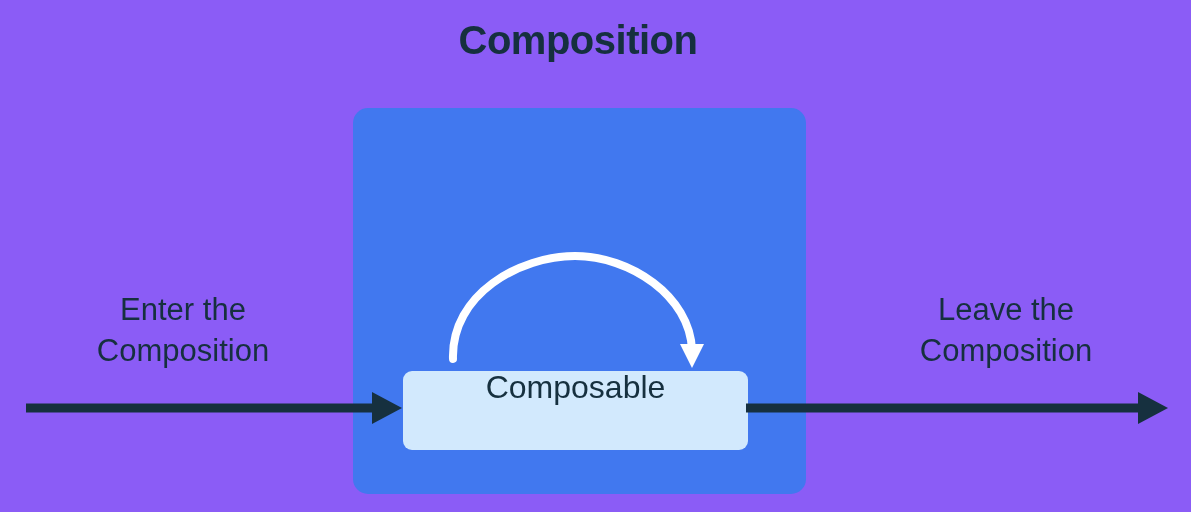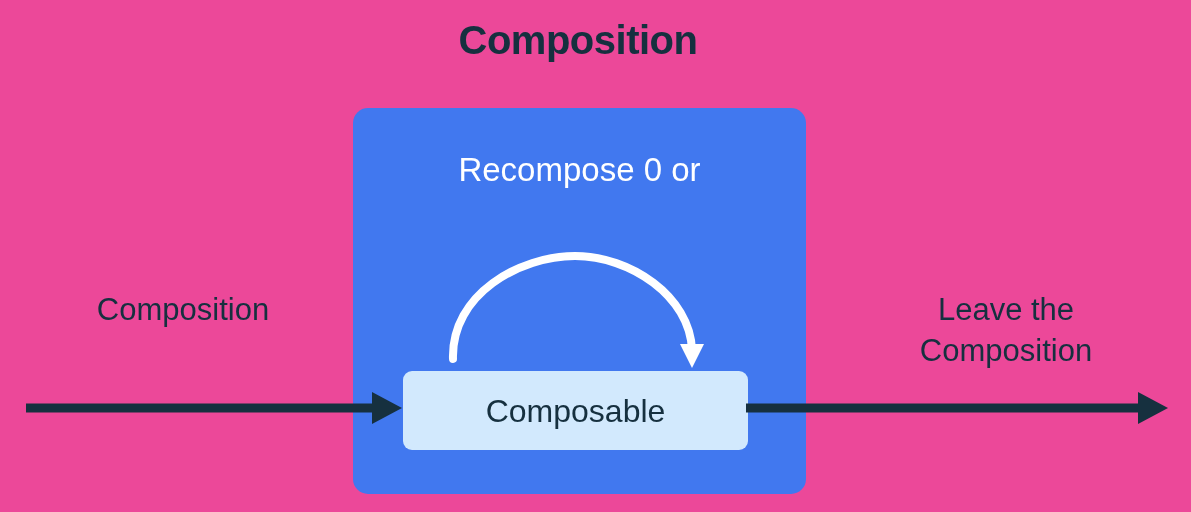--- a/index.html
+++ b/index.html
@@ -7,21 +7,21 @@
     padding: 0;
     background: #ffffff;
   }
   body {
     font-family: "Liberation Sans", sans-serif;
   }
   #canvas {
     position: relative;
     width: 1191px;
     height: 512px;
-    background: #ec4899;
+    background: #8b5cf6;
     overflow: hidden;
   }
 
   
   #diagram-title {
     position: absolute;
     left: 0;
     top: 18px;
     width: 1156px;
     text-align: center;
@@ -73,21 +73,21 @@
   
   #composable-box {
     position: absolute;
     left: 403px;
     top: 371px;
     width: 345px;
     height: 79px;
     background: #d2e9fd;
     border-radius: 9px;
     display: flex;
-    align-items: center;
+    align-items: flex-start;
     justify-content: center;
   }
   #composable-label {
     font-size: 32px;
     color: #16303f;
     line-height: 1;
   }
 
   
   .flow-arrow {
@@ -114,21 +114,20 @@
 </head>
 <body>
 
 <div id="canvas">
 
   <div id="diagram-title">Composition</div>
 
   <div id="composition-box"></div>
 
   <div id="recompose-caption">
-    <span class="line">Recompose 0 or</span>
   </div>
 
   <svg id="recompose-arrow" viewBox="0 0 290 130">
     <path d="M 23 119 C 21 54 90 16 145 16 C 200 16 260 56 262 110" fill="none" stroke="#ffffff" stroke-width="8" stroke-linecap="round"></path>
     <path d="M 250 104 L 274 104 L 262 128 Z" fill="#ffffff"></path>
   </svg>
 
   <div id="composable-box">
     <span id="composable-label">Composable</span>
   </div>
@@ -137,20 +136,21 @@
     <line x1="6" y1="22" x2="356" y2="22" stroke="#16303f" stroke-width="9"></line>
     <path d="M 352 6 L 382 22 L 352 38 Z" fill="#16303f"></path>
   </svg>
 
   <svg id="leave-arrow" class="flow-arrow" viewBox="0 0 440 44">
     <line x1="6" y1="22" x2="402" y2="22" stroke="#16303f" stroke-width="9"></line>
     <path d="M 398 6 L 428 22 L 398 38 Z" fill="#16303f"></path>
   </svg>
 
   <div id="enter-label" class="side-label">
+    <span class="line">Enter the</span>
     <span class="line">Composition</span>
   </div>
 
   <div id="leave-label" class="side-label">
     <span class="line">Leave the</span>
     <span class="line">Composition</span>
   </div>
 
 </div>
 

